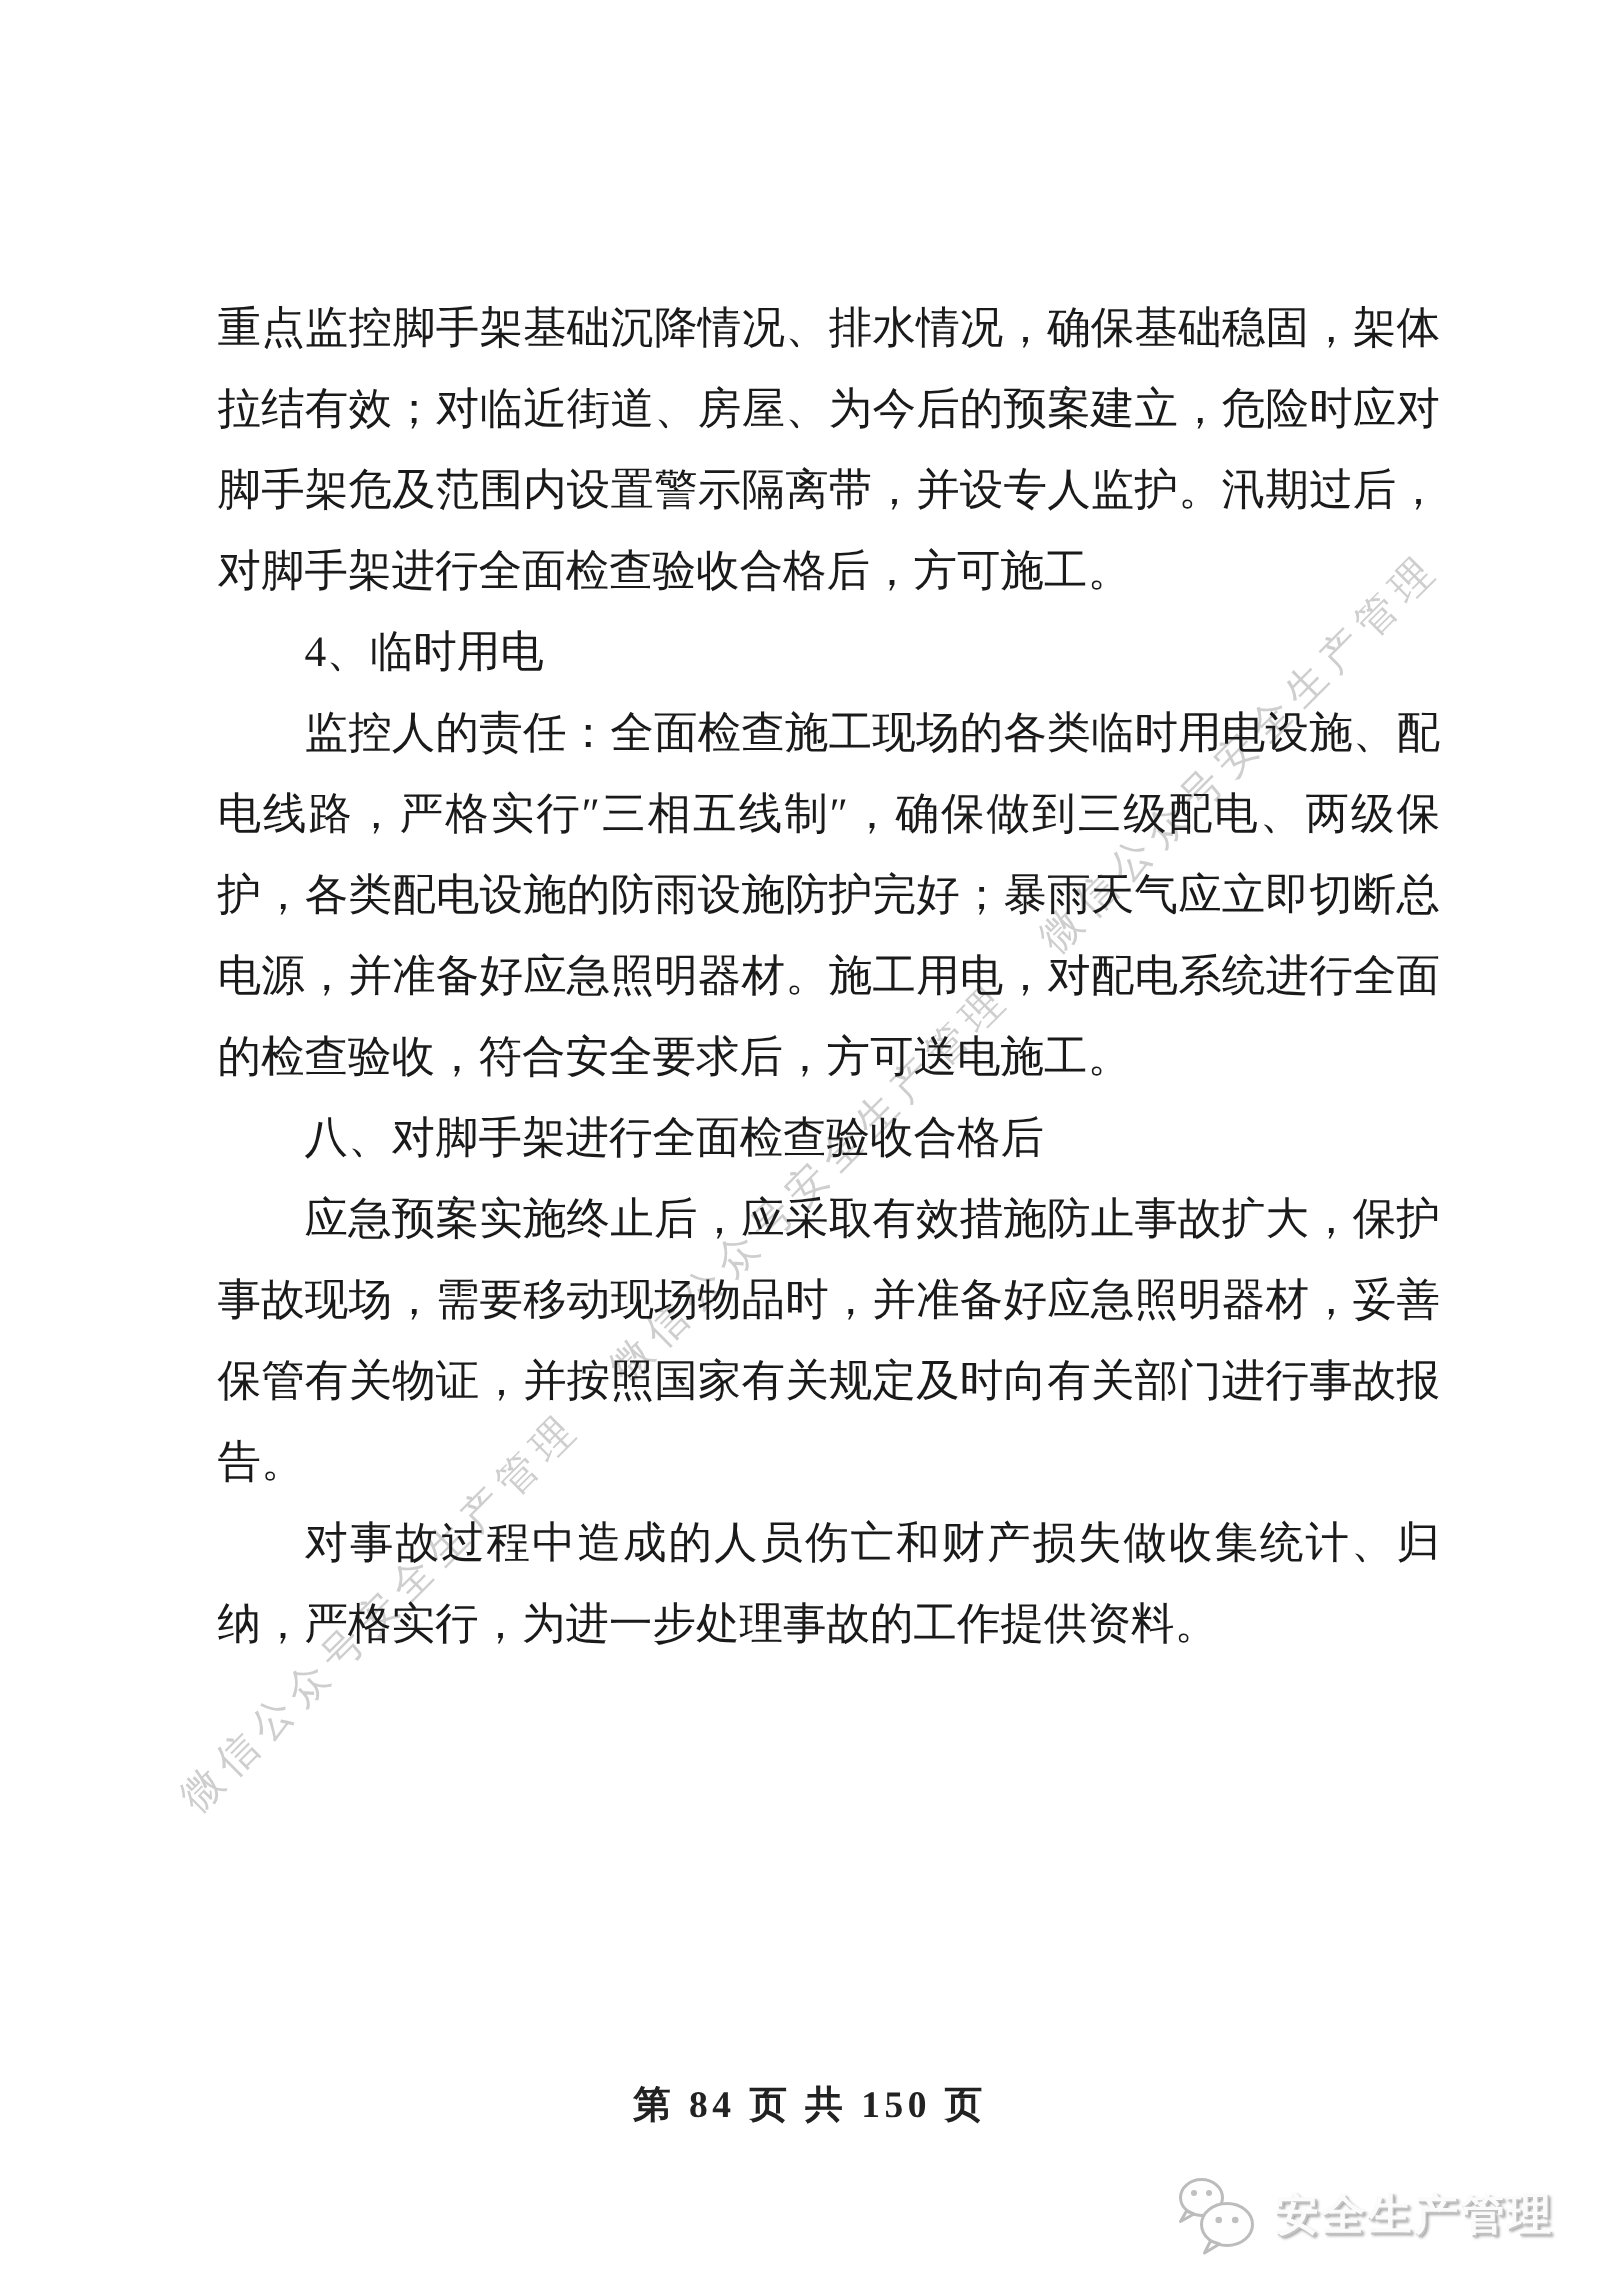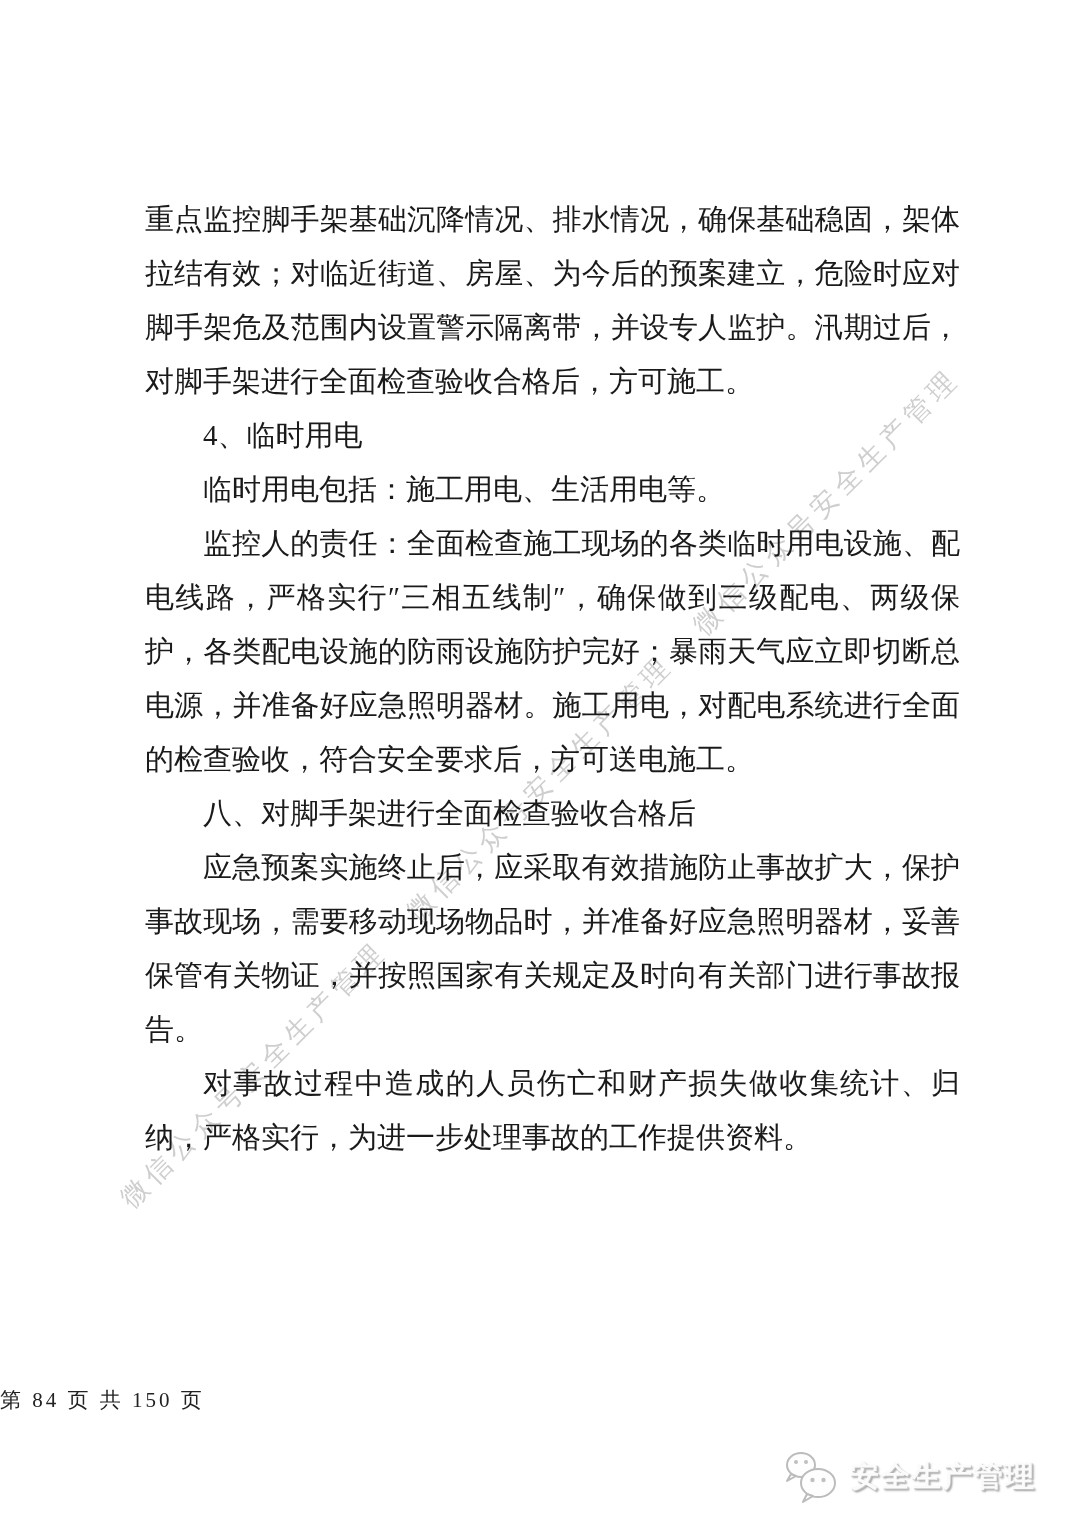--- a/index.html
+++ b/index.html
@@ -48,25 +48,26 @@
     text-align: justify;
   }
   .content p { margin: 0; text-indent: 2em; }
   .content p.flush { text-indent: 0; }
 
   
   .footer {
     position: absolute;
     left: 0; right: 0;
     top: 1386px;
-    text-align: left;
-    font-size: 21px;
+    text-align: center;
+    font-size: 25px;
     letter-spacing: 3px;
     color: #222222;
     z-index: 2;
+    font-weight: bold;
   }
 
   
   .brand {
     position: absolute;
     top: 1450px;
     right: 44px;
     display: flex;
     align-items: center;
     gap: 8px;
@@ -89,21 +90,20 @@
 
   <div class="watermark">
     <span>微信公众号安全生产管理</span>
     <span>微信公众号安全生产管理</span>
     <span>微信公众号安全生产管理</span>
   </div>
 
   <div class="content">
     <p class="flush">重点监控脚手架基础沉降情况、排水情况，确保基础稳固，架体拉结有效；对临近街道、房屋、为今后的预案建立，危险时应对脚手架危及范围内设置警示隔离带，并设专人监护。汛期过后，对脚手架进行全面检查验收合格后，方可施工。</p>
     <p>4、临时用电</p>
-    <p>临时用电包括：施工用电、生活用电等。</p>
     <p>监控人的责任：全面检查施工现场的各类临时用电设施、配电线路，严格实行″三相五线制″，确保做到三级配电、两级保护，各类配电设施的防雨设施防护完好；暴雨天气应立即切断总电源，并准备好应急照明器材。施工用电，对配电系统进行全面的检查验收，符合安全要求后，方可送电施工。</p>
     <p>八、对脚手架进行全面检查验收合格后</p>
     <p>应急预案实施终止后，应采取有效措施防止事故扩大，保护事故现场，需要移动现场物品时，并准备好应急照明器材，妥善保管有关物证，并按照国家有关规定及时向有关部门进行事故报告。</p>
     <p>对事故过程中造成的人员伤亡和财产损失做收集统计、归纳，严格实行，为进一步处理事故的工作提供资料。</p>
   </div>
 
   <div class="footer">第 84 页 共 150 页</div>
 
   <div class="brand">
     <span>

